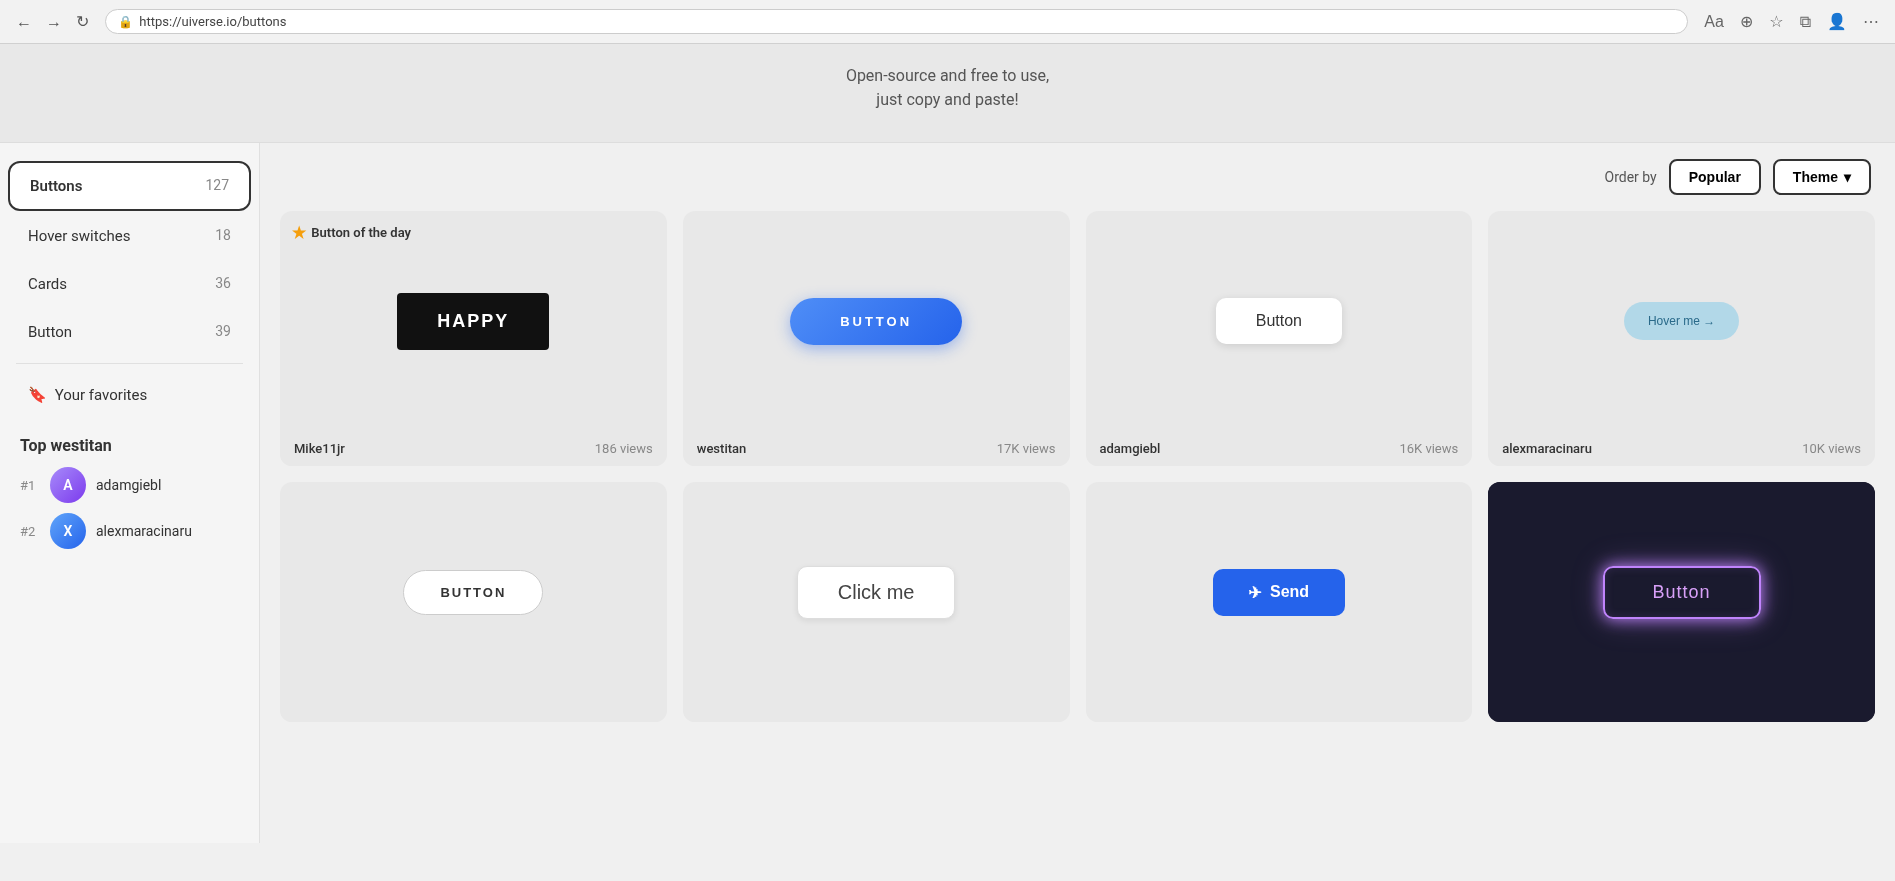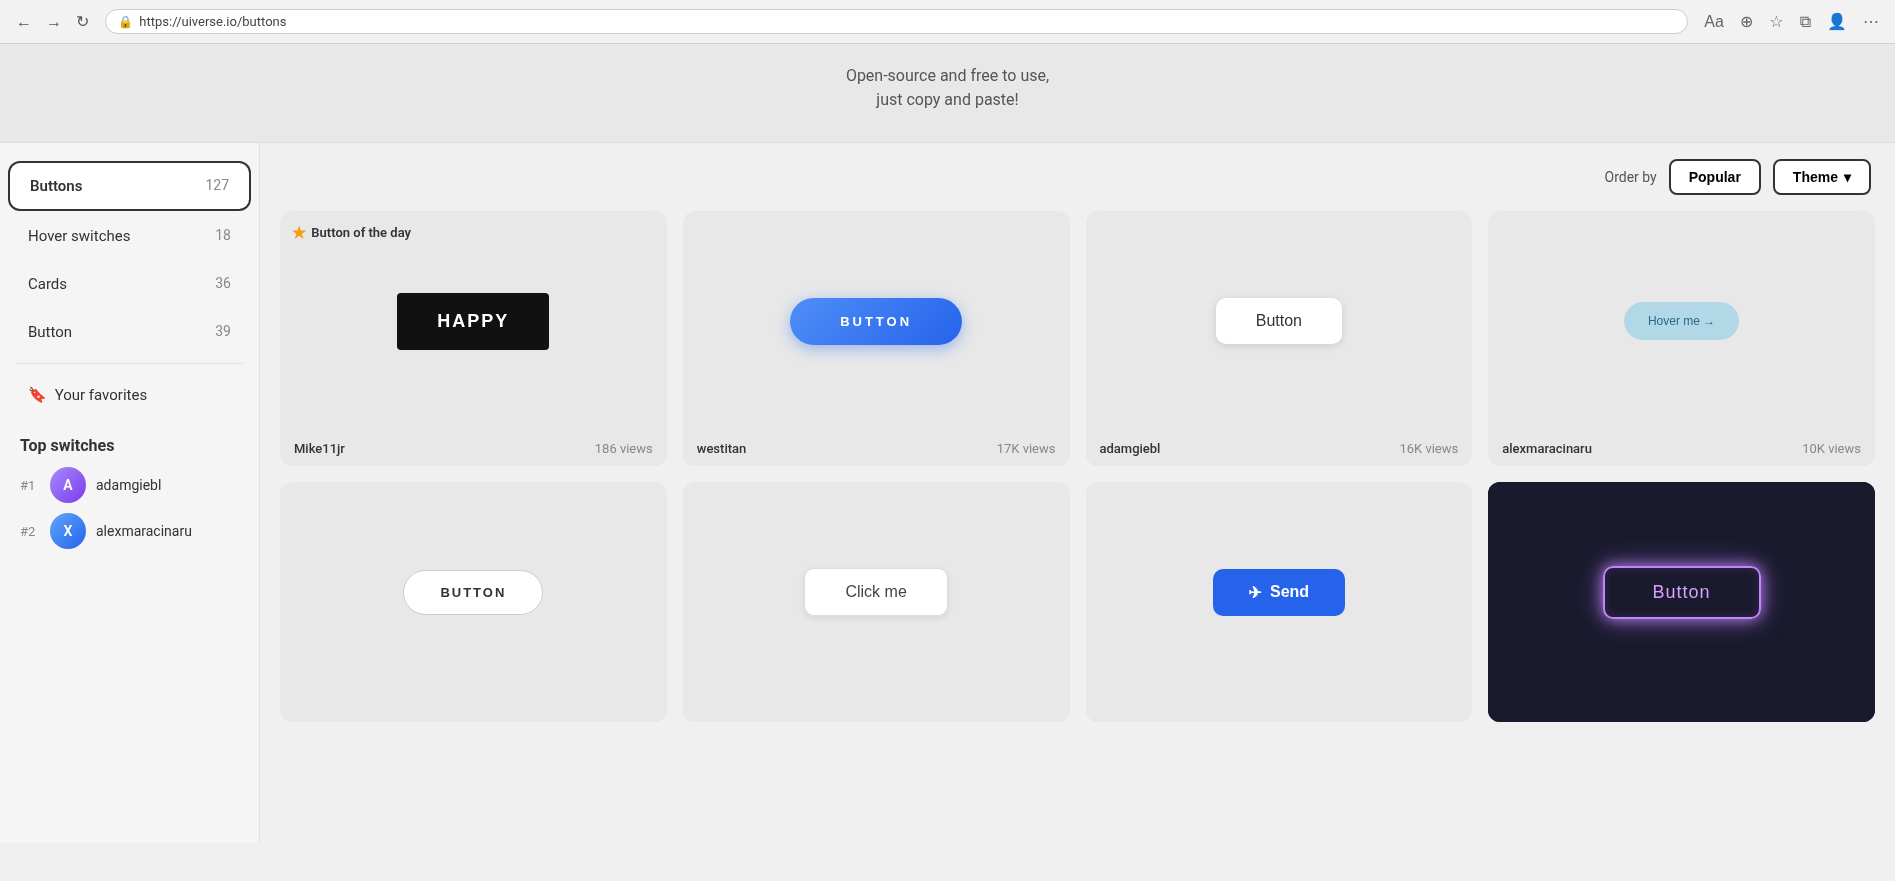--- a/index.html
+++ b/index.html
@@ -265,21 +265,21 @@
       font-weight: 700;
       letter-spacing: 2px;
       padding: 14px 36px;
       border: 1.5px solid #ccc;
       cursor: pointer;
       border-radius: 50px;
     }
     .btn-click-me {
       background: white;
       color: #444;
-      font-size: 16px;
+      font-size: 20px;
       padding: 14px 40px;
       border: 1px solid #ddd;
       cursor: pointer;
       border-radius: 10px;
       box-shadow: 0 2px 6px rgba(0,0,0,0.08);
     }
     .btn-send {
       background: #2563eb;
       color: white;
       font-size: 16px;
@@ -356,21 +356,21 @@
       </div>
 
       <div class="sidebar-divider"></div>
 
       <div class="sidebar-favorites">
         <span>🔖</span>
         <span>Your favorites</span>
       </div>
 
       <div class="top-creators">
-        <h3>Top switches</h3>
+        <h3>Top westitan</h3>
         <div class="creator-item">
           <span class="creator-rank">#1</span>
           <div class="creator-avatar">
             <span>A</span>
           </div>
           <span class="creator-name">adamgiebl</span>
         </div>
         <div class="creator-item">
           <span class="creator-rank">#2</span>
           <div class="creator-avatar avatar2">

